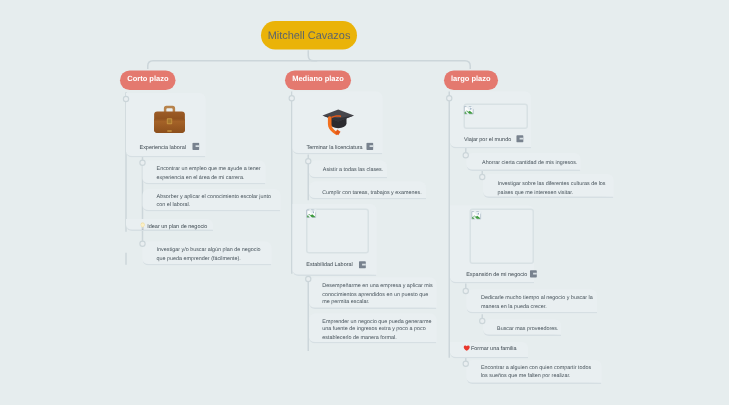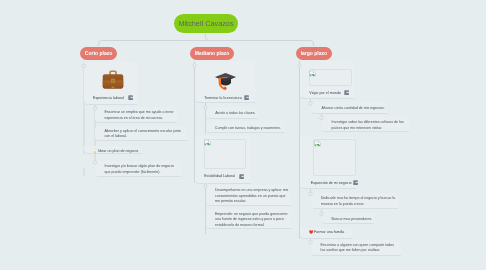--- a/index.html
+++ b/index.html
@@ -1,21 +1,21 @@
 <!DOCTYPE html>
 <html><head>
 <meta charset="utf-8">
 <style>
   html,body{margin:0;padding:0;}
   body{width:486px;height:270px;overflow:hidden;background:#e6edee;
        font-family:"Liberation Sans",sans-serif;}
   #stage{position:relative;width:486px;height:270px;}
 
   .pill{position:absolute;border-radius:999px;display:flex;align-items:center;justify-content:center;box-sizing:border-box;}
-  .root{background:#84cc16;color:#5d656b;font-size:7.3px;}
+  .root{background:#eab308;color:#5d656b;font-size:7.3px;}
   .branch{background:#e4796f;color:#ffffff;font-size:5px;font-weight:bold;}
 
   
   .node{position:absolute;box-sizing:border-box;background:#e9eff1;
         border-bottom:1px solid #d6dfe3;border-radius:4px 4px 0 4px;}
   .tnode{border-radius:0 4px 0 4px;}
   .imgph{position:absolute;box-sizing:border-box;border:1px solid #d8e1e4;border-radius:2px;background:#e9eff1;}
   .lbl{position:absolute;color:#3d4850;font-size:3.65px;white-space:nowrap;}
   .subtxt{position:absolute;color:#46525a;font-size:3.6px;line-height:1.55;}
   .conn{position:absolute;left:0;top:0;overflow:visible;}

